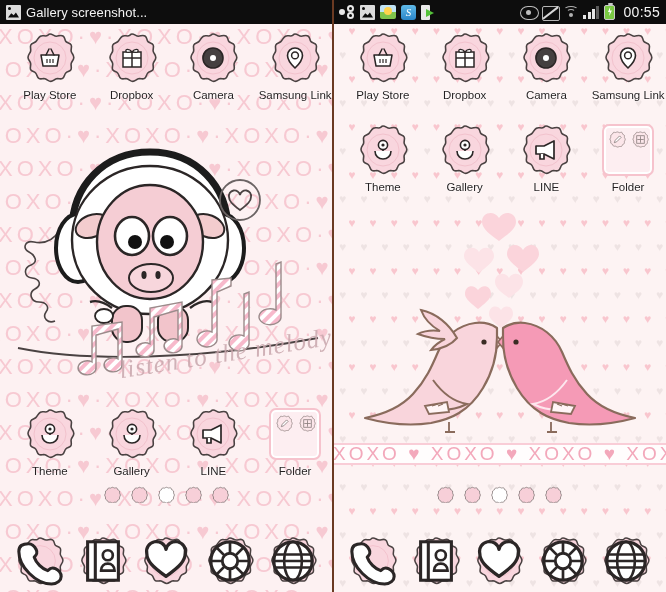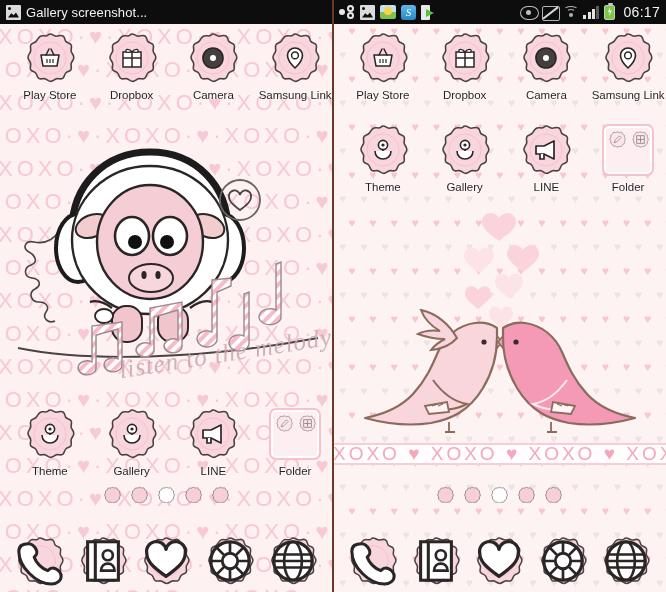--- a/index.html
+++ b/index.html
@@ -493,21 +493,21 @@
             <i></i>
             <i></i>
           </span>
         <span class="sbicon ic-signal">
             <b></b>
             <b></b>
             <b></b>
             <b></b>
           </span>
         <span class="sbicon ic-battery"></span>
-        <span class="sb-time">06:17</span>
+        <span class="sb-time">00:55</span>
       </div>
     </div>
 
     <div class="wall wall-hearts" id="wallR">
         <div class="heart-row hr-a" style="top: 0px; left: -6px;">♥♥♥♥♥♥♥♥♥♥♥♥♥♥♥♥♥♥♥♥♥♥</div>
         <div class="heart-row hr-b" style="top: 24px; left: 6px;">♥♥♥♥♥♥♥♥♥♥♥♥♥♥♥♥♥♥♥♥♥♥</div>
         <div class="heart-row hr-a" style="top: 48px; left: -6px;">♥♥♥♥♥♥♥♥♥♥♥♥♥♥♥♥♥♥♥♥♥♥</div>
         <div class="heart-row hr-b" style="top: 72px; left: 6px;">♥♥♥♥♥♥♥♥♥♥♥♥♥♥♥♥♥♥♥♥♥♥</div>
         <div class="heart-row hr-a" style="top: 96px; left: -6px;">♥♥♥♥♥♥♥♥♥♥♥♥♥♥♥♥♥♥♥♥♥♥</div>
         <div class="heart-row hr-b" style="top: 120px; left: 6px;">♥♥♥♥♥♥♥♥♥♥♥♥♥♥♥♥♥♥♥♥♥♥</div>

